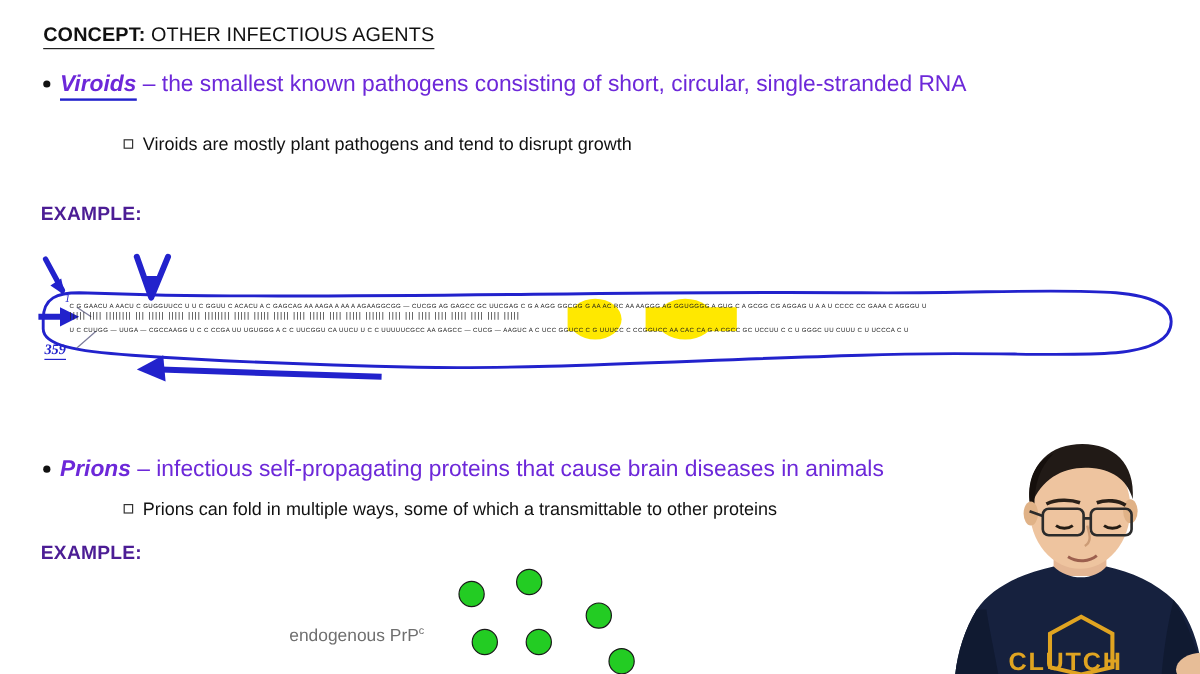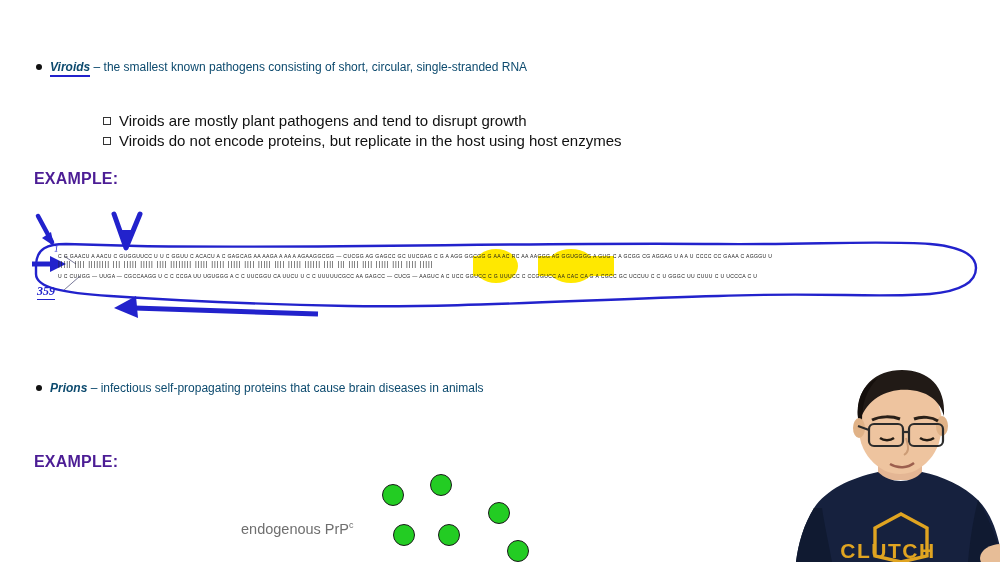--- a/index.html
+++ b/index.html
@@ -28,22 +28,22 @@
   .concept-line .inner {
     border-bottom: 1.6px solid #222;
     padding-bottom: 2px;
   }
   .concept-word { font-weight: bold; }
   .concept-rest { font-weight: normal; }
 
   
   .bullet-row {
     position: absolute;
-    font-size: 12px;
-    color: #0c4a6e;
+    font-size: 19px;
+    color: #6d28d9;
     white-space: nowrap;
   }
   .dot {
     display: inline-block;
     width: 6px; height: 6px;
     border-radius: 50%;
     background: #111;
     vertical-align: middle;
     margin-right: 8px;
     margin-bottom: 2px;
@@ -156,32 +156,34 @@
     left: 770px; top: 368px;
     width: 265px; height: 194px;
     overflow: hidden;
   }
 </style>
 </head>
 <body>
 
 <div id="page">
 
+  <div class="concept-line">
+    <span class="inner">
+      <span class="concept-word">CONCEPT:</span><span class="concept-rest"> OTHER INFECTIOUS AGENTS</span>
+    </span>
+  </div>
 
   <div class="bullet-row" style="left:36px; top:60px;">
     <span class="dot"></span><span class="term ul">Viroids</span><span> – the smallest known pathogens consisting of short, circular, single-stranded RNA</span>
   </div>
 
   <div class="sub-row" style="left:103px; top:112px;">
     <span class="sq"></span><span>Viroids are mostly plant pathogens and tend to disrupt growth</span>
   </div>
 
-  <div class="sub-row" style="left:103px; top:132px;">
-    <span class="sq"></span><span>Viroids do not encode proteins, but replicate in the host using host enzymes</span>
-  </div>
 
   <div class="example-label" style="left:34px; top:170px;">EXAMPLE:</div>
 
   <div id="rna-figure">
 
     <svg id="rna-svg" width="968" height="130" viewBox="0 0 968 130">
 
       <g>
         <ellipse cx="478" cy="70" rx="22" ry="17" fill="#ffe800"></ellipse>
         <ellipse cx="553" cy="70" rx="24" ry="17" fill="#ffe800"></ellipse>
@@ -232,20 +234,23 @@
     <div class="rna-strand rna-bot">U  C CUUGG — UUGA — CGCCAAGG  U C  C CCGA  UU UGUGGG  A C  C UUCGGU  CA  UUCU  U C C  UUUUUCGCC  AA GAGCC — CUCG — AAGUC  A C  UCC GGUCC  C G  UUUCC  C  CCGGUCC  AA CAC  CA  G A  CGCC  GC  UCCUU  C C U  GGGC  UU CUUU  C U  UCCCA C U</div>
 
     <div class="label-blue" style="left:36px; top:48px;">1</div>
     <div class="label-359" style="left:19px; top:88px;">359</div>
   </div>
 
   <div class="bullet-row" style="left:36px; top:381px;">
     <span class="dot"></span><span class="term">Prions</span><span> – infectious self-propagating proteins that cause brain diseases in animals</span>
   </div>
 
+  <div class="sub-row" style="left:103px; top:416px;">
+    <span class="sq"></span><span>Prions can fold in multiple ways, some of which a transmittable to other proteins</span>
+  </div>
 
   <div class="example-label" style="left:34px; top:453px;">EXAMPLE:</div>
 
   <div id="prion-figure">
     <div class="prp-label"><span>endogenous PrP</span><sup>c</sup></div>
 
     <div class="gcircle" style="left:157px; top:22px;"></div>
     <div class="gcircle" style="left:205px; top:12px;"></div>
     <div class="gcircle" style="left:168px; top:62px;"></div>
     <div class="gcircle" style="left:213px; top:62px;"></div>

